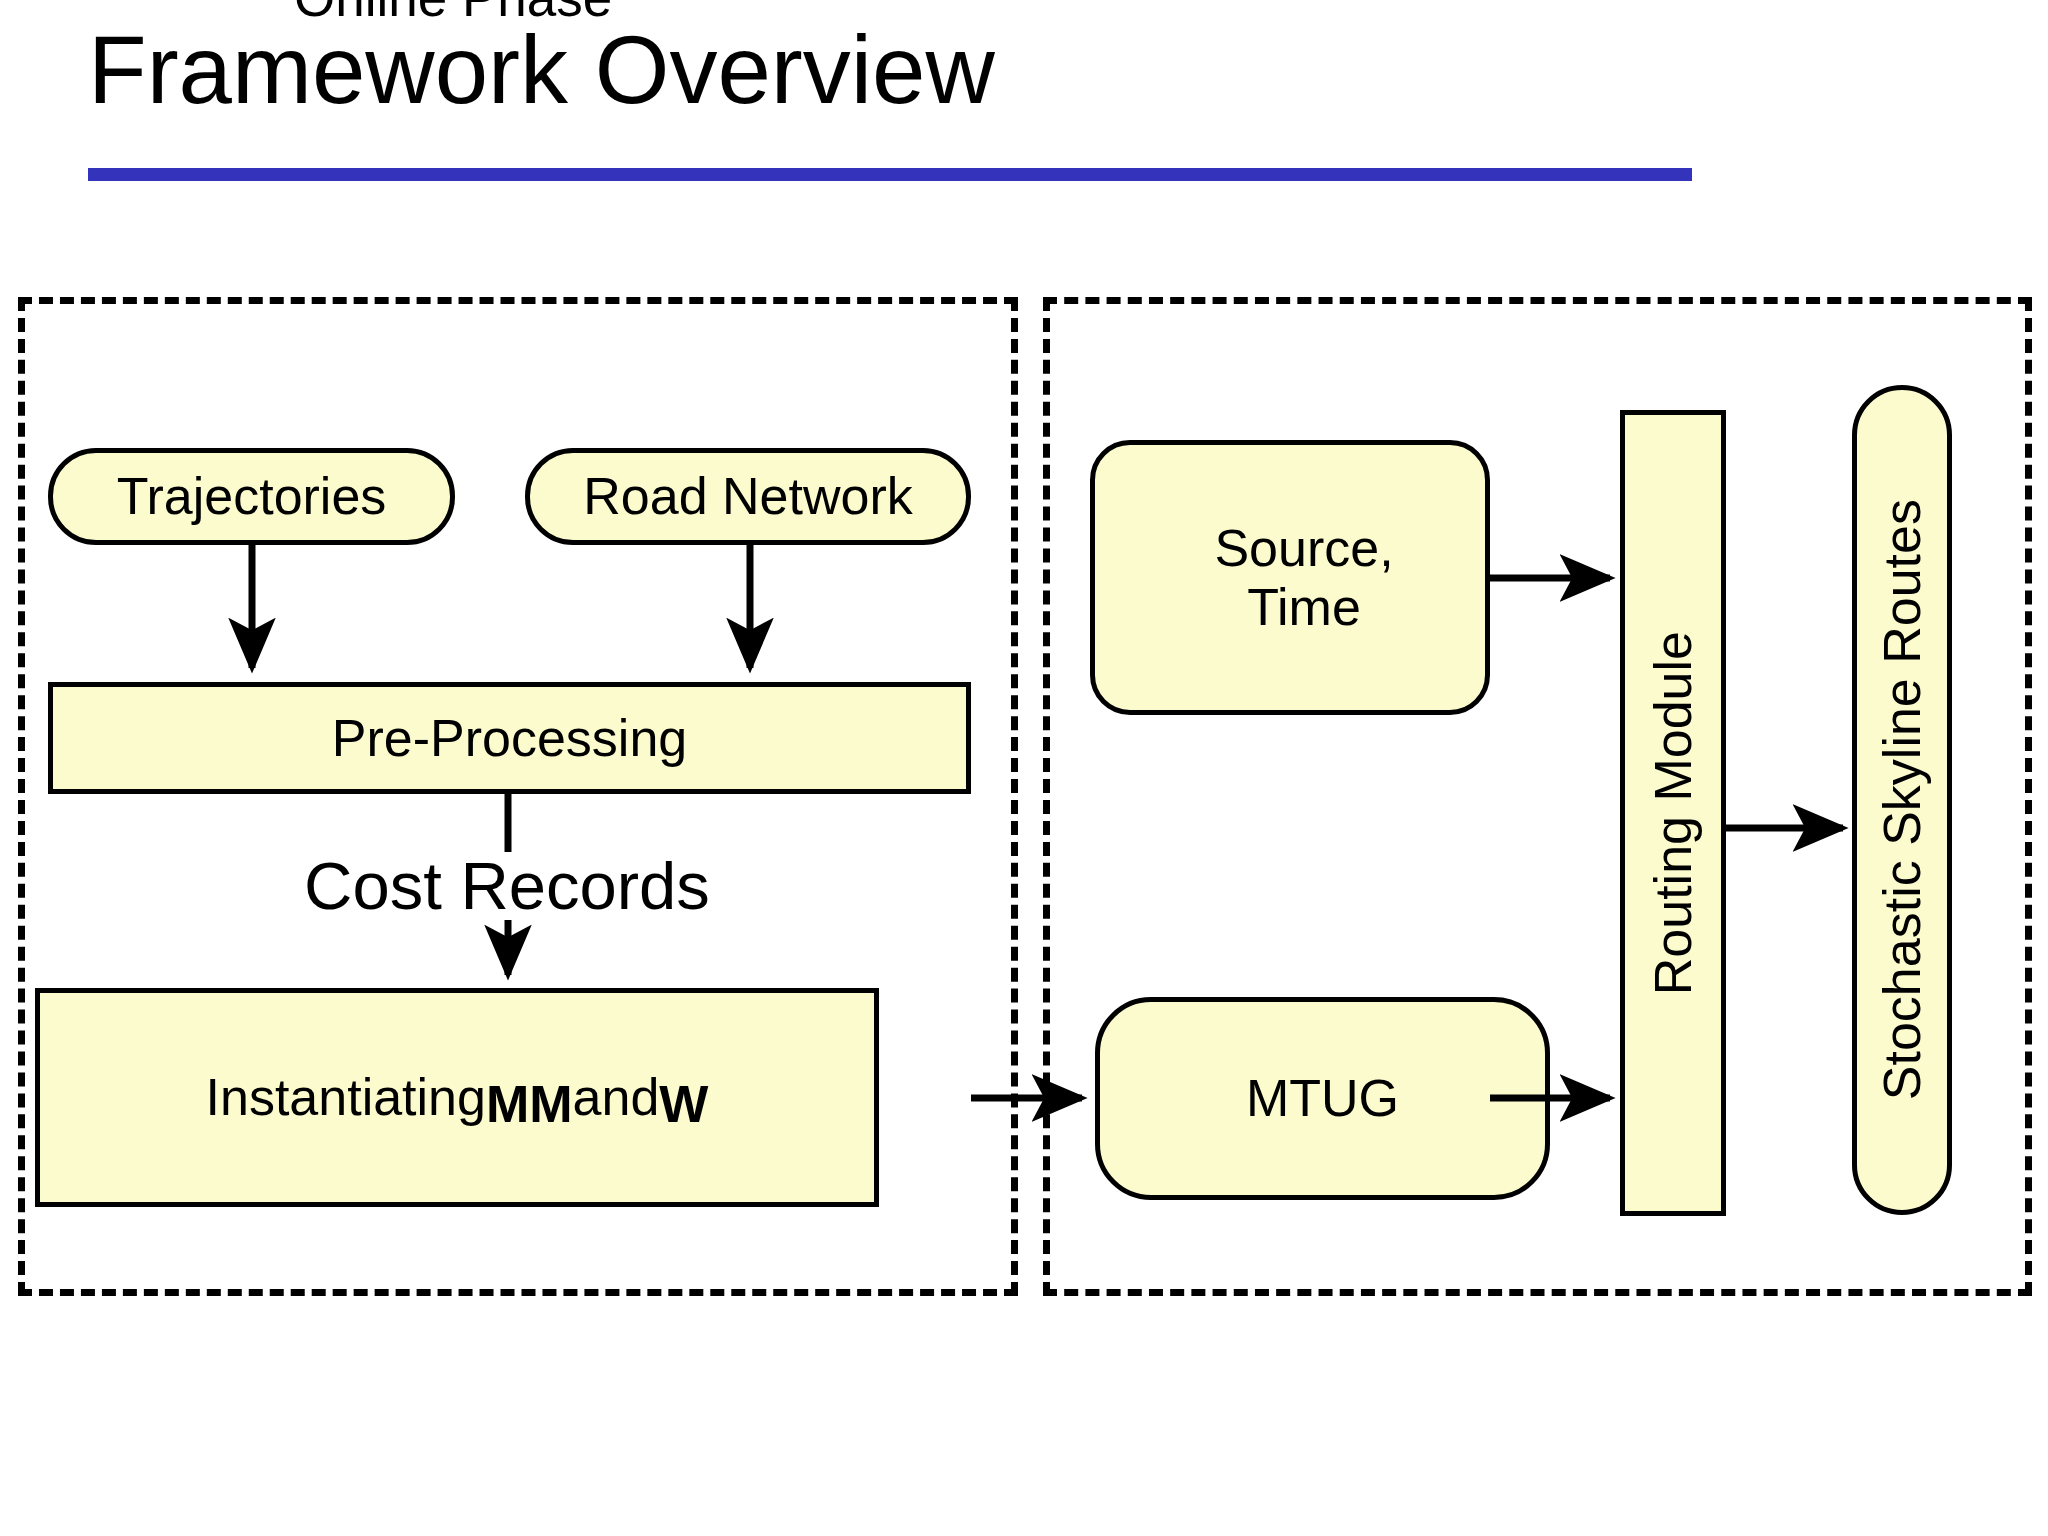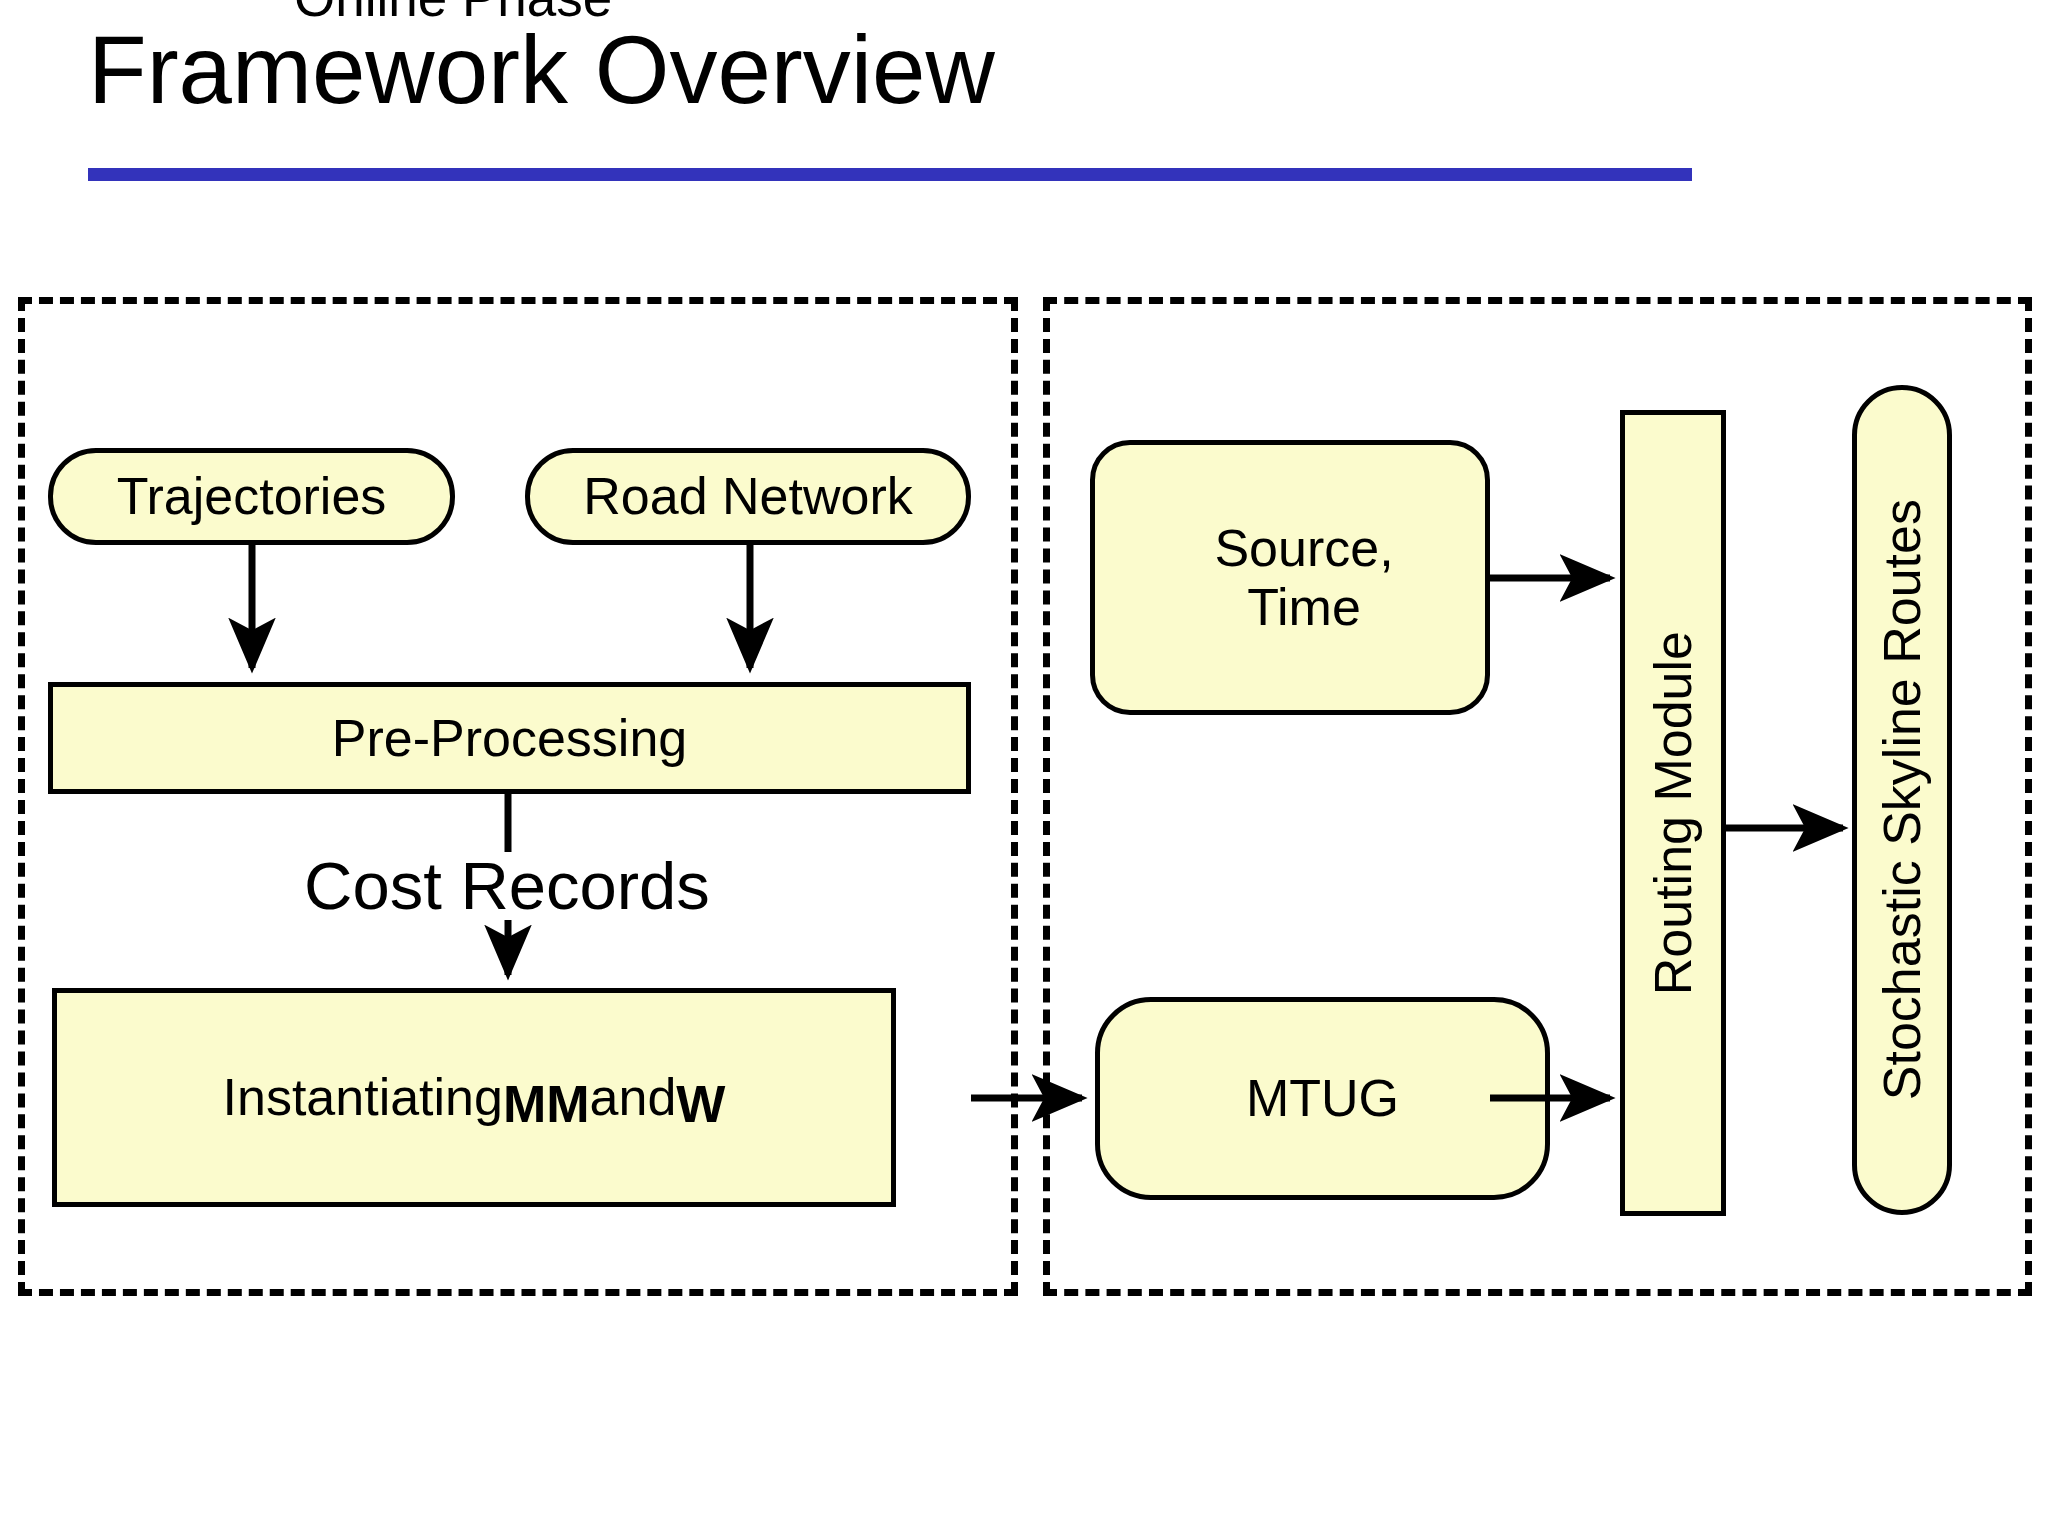--- a/index.html
+++ b/index.html
@@ -90,21 +90,21 @@
     border-radius: 48px;
   }
   #node-road-network {
     left: 525px; top: 448px;  width: 446px; height: 97px;
     border-radius: 48px;
   }
   #node-preprocessing {
     left: 48px;  top: 682px;  width: 923px; height: 112px;
   }
   #node-instantiating {
-    left: 52px;  top: 988px;  width: 844px; height: 219px; justify-content: center;
+    left: 35px;  top: 988px;  width: 844px; height: 219px; justify-content: center;
   }
 
   
   #node-sdt {
     left: 1090px; top: 440px; width: 400px; height: 275px;
     border-radius: 40px;
     flex-direction: column;
     padding-left: 28px;
   }
   #node-mtug {

